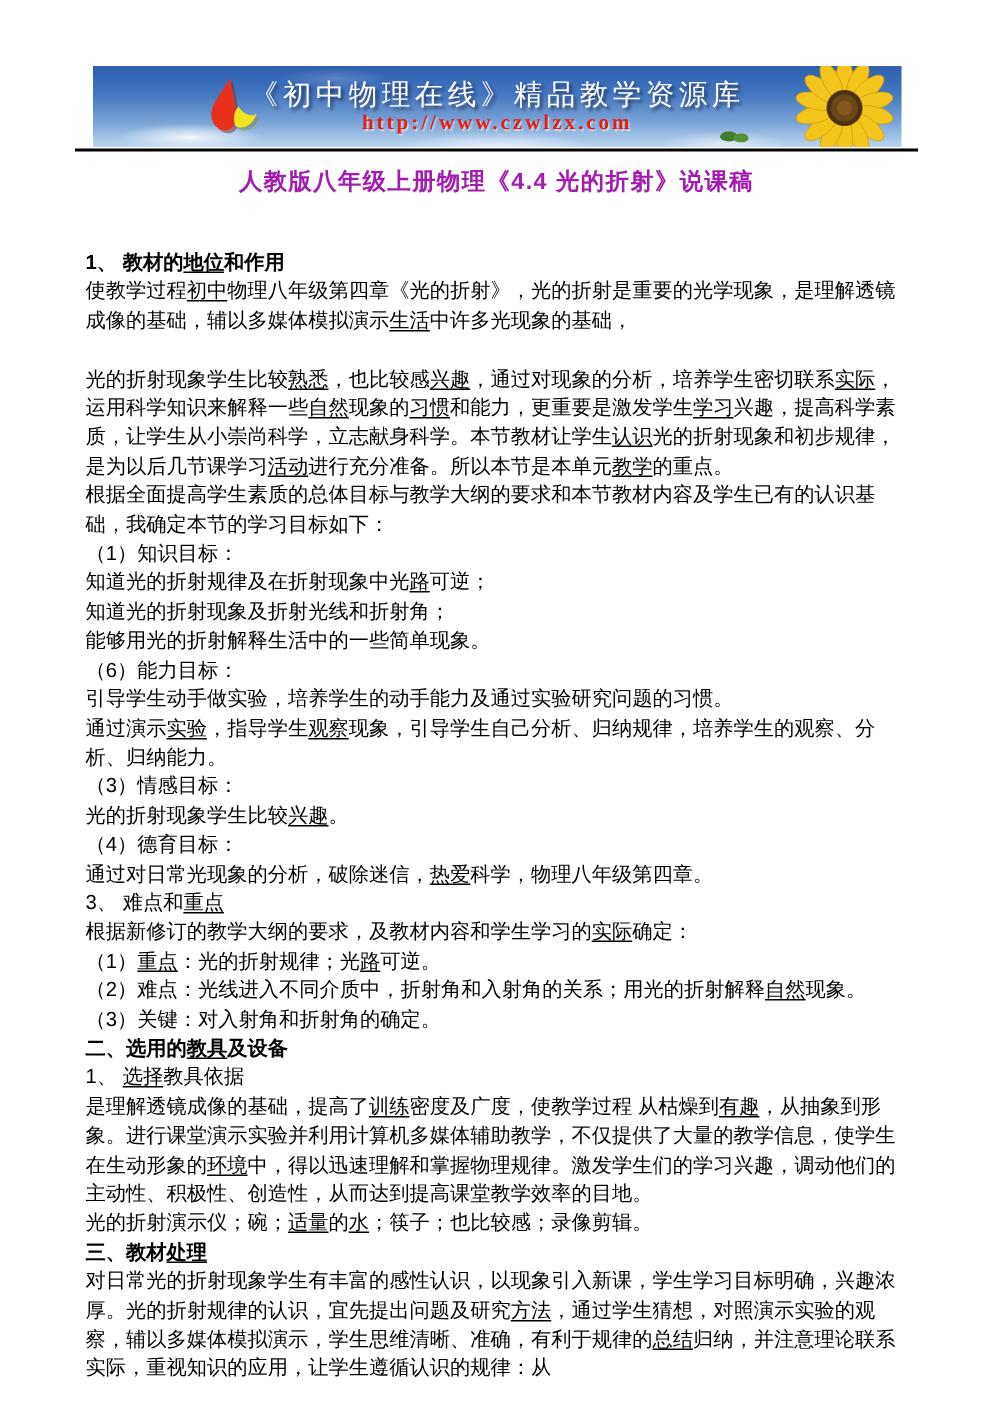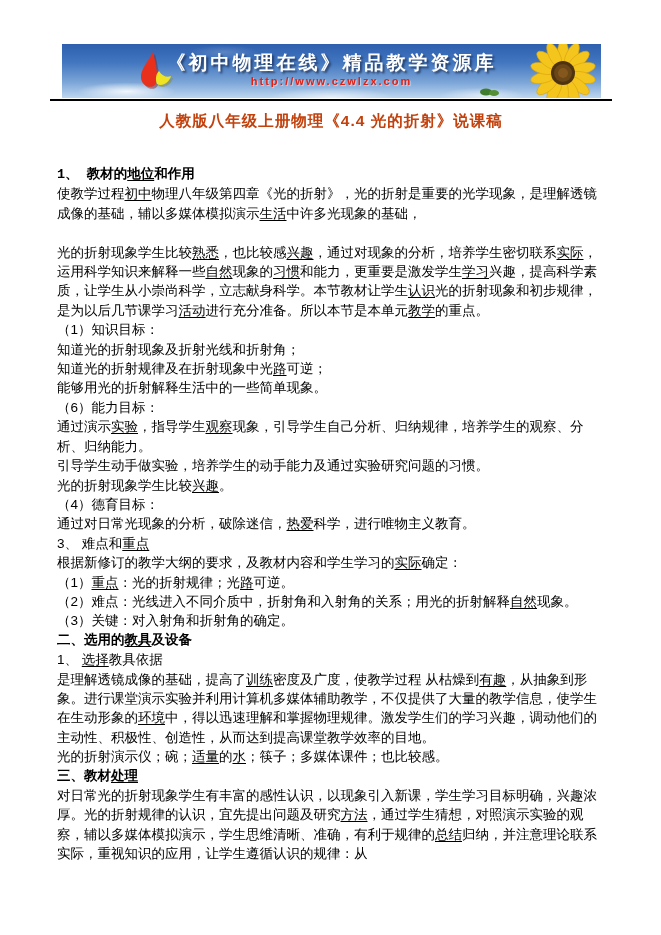--- a/index.html
+++ b/index.html
@@ -16,45 +16,45 @@
     background:
       radial-gradient(70px 13px at 12% 88%, rgba(255,255,255,.85), rgba(255,255,255,0) 70%),
       radial-gradient(90px 15px at 50% 100%, rgba(255,255,255,.65), rgba(255,255,255,0) 70%),
       radial-gradient(60px 12px at 78% 96%, rgba(255,255,255,.55), rgba(255,255,255,0) 70%),
       radial-gradient(50px 10px at 30% 15%, rgba(255,255,255,.18), rgba(255,255,255,0) 70%),
       linear-gradient(180deg,#2d5fae 0%,#4377c0 35%,#7ea7d8 72%,#bdd6ef 100%);
   }
   .banner-logo{position:absolute;left:66px;top:4px;}
   .banner-title{
     position:absolute;left:50%;top:6px;transform:translateX(-50%);
-    white-space:nowrap;color:#ffffff;font-weight:bold;font-size:19px;
+    white-space:nowrap;color:#ffffff;font-weight:normal;font-size:19px;
     letter-spacing:3px;font-family:"Liberation Serif","DejaVu Serif",serif;
     text-shadow:2px 2px 2px rgba(20,30,60,.65);
   }
   .banner-url{
     position:absolute;left:50%;top:31px;transform:translateX(-50%);
-    white-space:nowrap;color:#e61e10;font-weight:bold;font-size:11px;
-    letter-spacing:2px;font-family:Liberation Sans, sans-serif;
+    white-space:nowrap;color:#e61e10;font-weight:bold;font-size:14px;
+    letter-spacing:2px;font-family:Liberation Serif, serif;
     text-shadow:1px 1px 1px rgba(255,255,255,.55);
   }
   .banner-flower{position:absolute;right:2px;bottom:-9px;}
   .banner-leaf{position:absolute;right:100px;bottom:-2px;}
 
   .rule{border:none;border-top:2px solid #000;margin:1px -7px 0 -7px;}
 
   
   .doc-title{
     text-align:center;margin-top:10px;
-    color:#c2410c;font-weight:bold;font-size:15.5px;letter-spacing:1px;
+    color:#a21caf;font-weight:bold;font-size:15.5px;letter-spacing:1px;
   }
 
   
   .doc{margin-top:33px;font-size:13.5px;line-height:19.4px;}
   .para{margin:0;word-break:break-all;}
-  .para.bold{font-weight:bold;font-family:Liberation Mono, monospace;}
+  .para.bold{font-weight:bold;}
   .u{text-decoration:underline;text-underline-offset:2px;}
 </style>
 </head>
 <body>
 
 <div class="page">
 
   <div class="banner">
     <span class="banner-logo">
       <svg width="50" height="48" viewBox="0 0 50 48">
@@ -99,36 +99,38 @@
 
   <hr class="rule">
 
   <div class="doc-title">人教版八年级上册物理《4.4 光的折射》说课稿</div>
 
   <div class="doc">
       <p class="para bold"><span>1、 教材的</span><span class="u">地位</span><span>和作用</span></p>
       <p class="para"><span>使教学过程</span><span class="u">初中</span><span>物理八年级第四章《光的折射》，光的折射是重要的光学现象，是理解透镜成像的基础，辅以多媒体模拟演示</span><span class="u">生活</span><span>中许多光现象的基础，</span></p>
       <p class="para">&nbsp;</p>
       <p class="para"><span>光的折射现象学生比较</span><span class="u">熟悉</span><span>，也比较感</span><span class="u">兴趣</span><span>，通过对现象的分析，培养学生密切联系</span><span class="u">实际</span><span>，运用科学知识来解释一些</span><span class="u">自然</span><span>现象的</span><span class="u">习惯</span><span>和能力，更重要是激发学生</span><span class="u">学习</span><span>兴趣，提高科学素质，让学生从小崇尚科学，立志献身科学。本节教材让学生</span><span class="u">认识</span><span>光的折射现象和初步规律，是为以后几节课学习</span><span class="u">活动</span><span>进行充分准备。所以本节是本单元</span><span class="u">教学</span><span>的重点。</span></p>
+      <p class="para"><span>根据全面提高学生素质的总体目标与教学大纲的要求和本节教材内容及学生已有的认识基础，我确定本节的学习目标如下：</span></p>
       <p class="para"><span>（1）知识目标：</span></p>
+      <p class="para"><span>知道光的折射规律及在折射现象中光</span><span class="u">路</span><span>可逆；</span></p>
       <p class="para"><span>知道光的折射现象及折射光线和折射角；</span></p>
-      <p class="para"><span>知道光的折射规律及在折射现象中光</span><span class="u">路</span><span>可逆；</span></p>
       <p class="para"><span>能够用光的折射解释生活中的一些简单现象。</span></p>
       <p class="para"><span>（6）能力目标：</span></p>
+      <p class="para"><span>引导学生动手做实验，培养学生的动手能力及通过实验研究问题的习惯。</span></p>
       <p class="para"><span>通过演示</span><span class="u">实验</span><span>，指导学生</span><span class="u">观察</span><span>现象，引导学生自己分析、归纳规律，培养学生的观察、分析、归纳能力。</span></p>
-      <p class="para"><span>引导学生动手做实验，培养学生的动手能力及通过实验研究问题的习惯。</span></p>
+      <p class="para"><span>（3）情感目标：</span></p>
       <p class="para"><span>光的折射现象学生比较</span><span class="u">兴趣</span><span>。</span></p>
       <p class="para"><span>（4）德育目标：</span></p>
-      <p class="para"><span>通过对日常光现象的分析，破除迷信，</span><span class="u">热爱</span><span>科学，进行唯物主义教育。</span></p>
+      <p class="para"><span>通过对日常光现象的分析，破除迷信，</span><span class="u">热爱</span><span>科学，物理八年级第四章。</span></p>
       <p class="para"><span>3、 难点和</span><span class="u">重点</span></p>
       <p class="para"><span>根据新修订的教学大纲的要求，及教材内容和学生学习的</span><span class="u">实际</span><span>确定：</span></p>
       <p class="para"><span>（1）</span><span class="u">重点</span><span>：光的折射规律；光</span><span class="u">路</span><span>可逆。</span></p>
       <p class="para"><span>（2）难点：光线进入不同介质中，折射角和入射角的关系；用光的折射解释</span><span class="u">自然</span><span>现象。</span></p>
       <p class="para"><span>（3）关键：对入射角和折射角的确定。</span></p>
       <p class="para bold"><span>二、选用的</span><span class="u">教具</span><span>及设备</span></p>
       <p class="para"><span>1、 </span><span class="u">选择</span><span>教具依据</span></p>
       <p class="para"><span>是理解透镜成像的基础，提高了</span><span class="u">训练</span><span>密度及广度，使教学过程 从枯燥到</span><span class="u">有趣</span><span>，从抽象到形象。进行课堂演示实验并利用计算机多媒体辅助教学，不仅提供了大量的教学信息，使学生在生动形象的</span><span class="u">环境</span><span>中，得以迅速理解和掌握物理规律。激发学生们的学习兴趣，调动他们的主动性、积极性、创造性，从而达到提高课堂教学效率的目地。</span></p>
-      <p class="para"><span>光的折射演示仪；碗；</span><span class="u">适量</span><span>的</span><span class="u">水</span><span>；筷子；多媒体课件；也比较感。</span></p>
+      <p class="para"><span>光的折射演示仪；碗；</span><span class="u">适量</span><span>的</span><span class="u">水</span><span>；筷子；也比较感；录像剪辑。</span></p>
       <p class="para bold"><span>三、教材</span><span class="u">处理</span></p>
       <p class="para"><span>对日常光的折射现象学生有丰富的感性认识，以现象引入新课，学生学习目标明确，兴趣浓厚。光的折射规律的认识，宜先提出问题及研究</span><span class="u">方法</span><span>，通过学生猜想，对照演示实验的观察，辅以多媒体模拟演示，学生思维清晰、准确，有利于规律的</span><span class="u">总结</span><span>归纳，并注意理论联系实际，重视知识的应用，让学生遵循认识的规律：从</span></p>
     </div>
 
 </div>
 
 </body></html>

